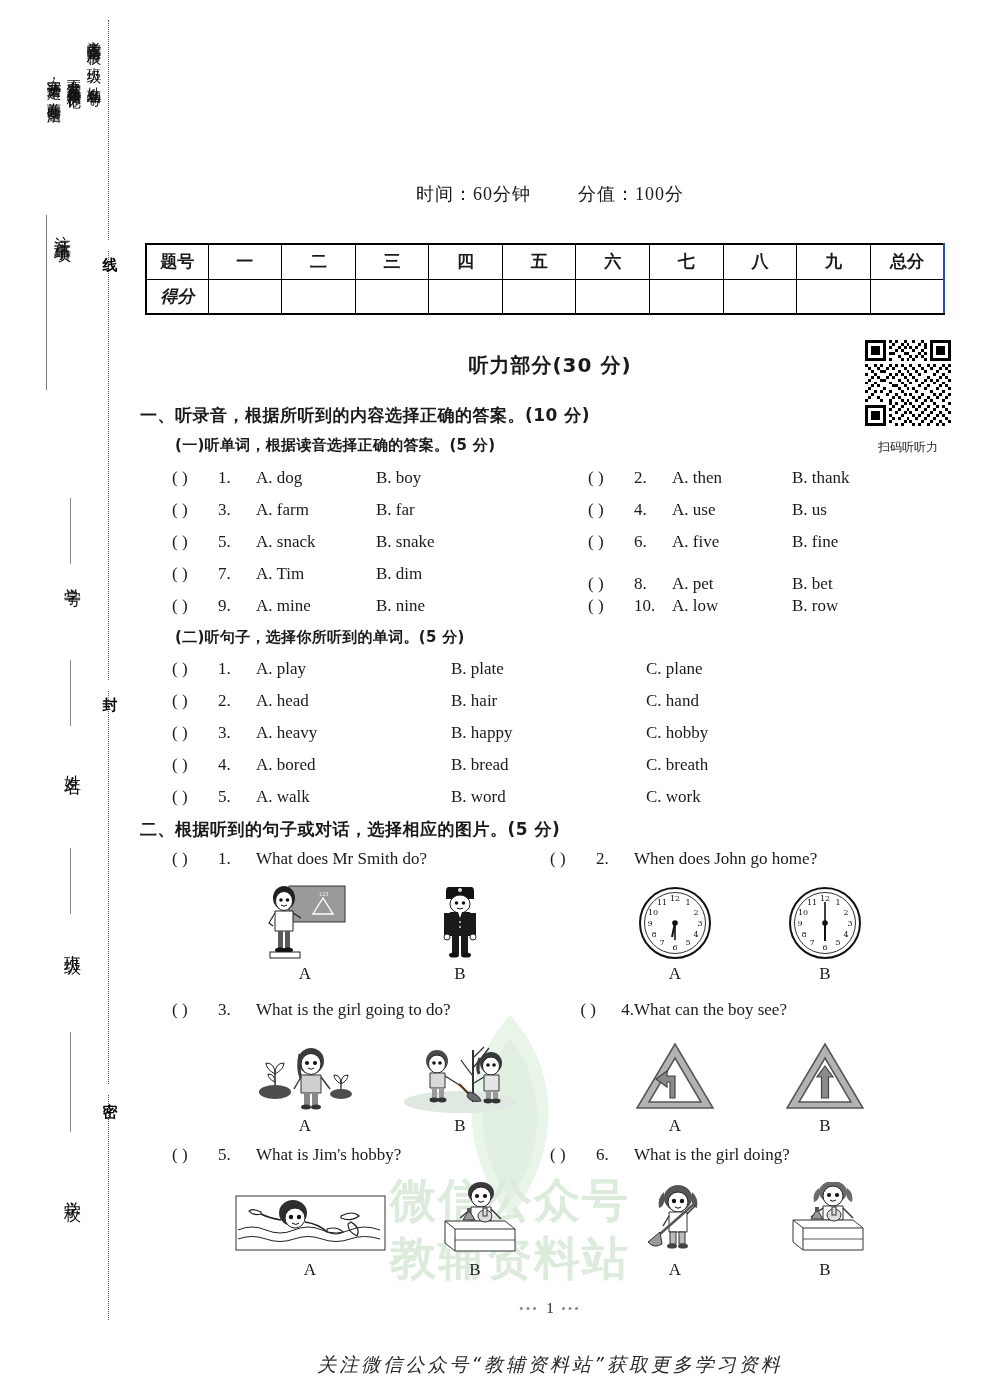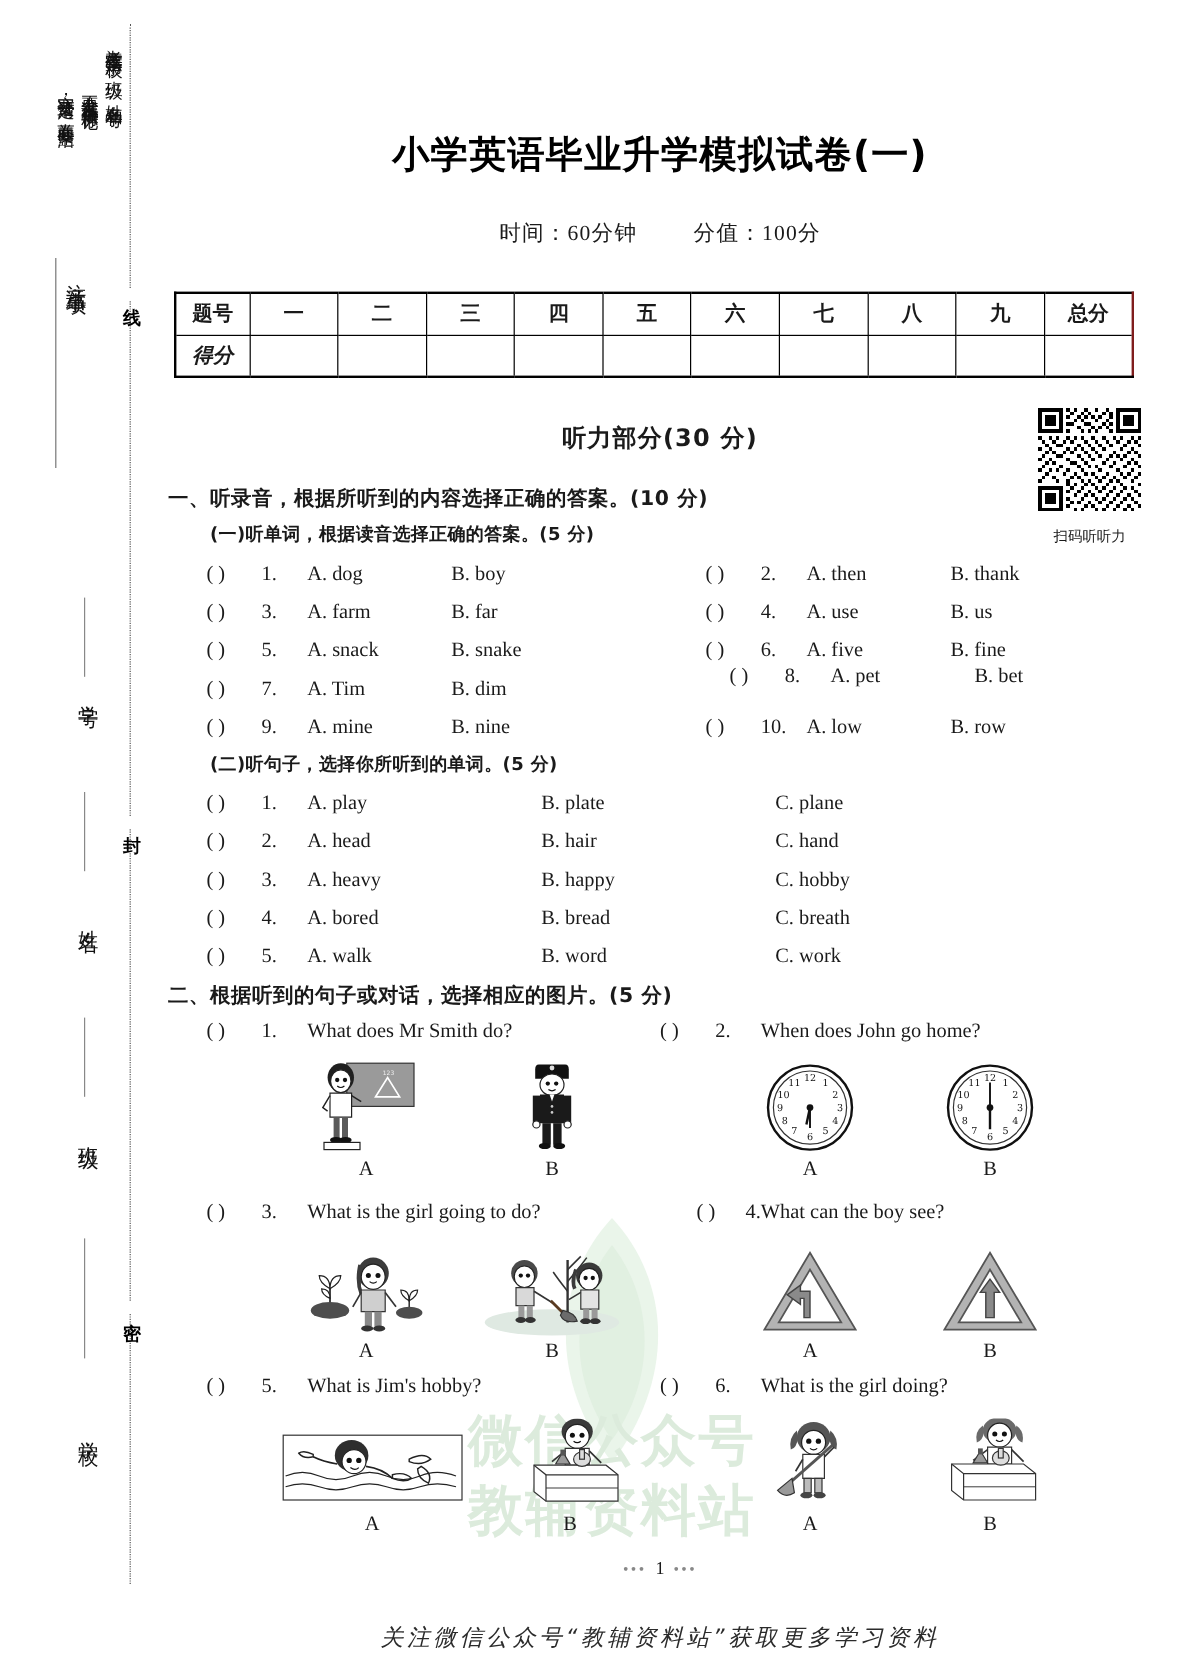--- a/index.html
+++ b/index.html
@@ -142,21 +142,21 @@
     border: 1px solid #000;
     height: 35px;
     text-align: center;
     vertical-align: middle;
     font-family: "DejaVu Sans", sans-serif;
     font-size: 17px;
     font-weight: bold;
   }
   #score-table td.hd { width: 62px; }
   #score-table tr td:first-child { border-left: 2px solid #000; }
-  #score-table tr td:last-child { border-right: 2px solid #7f1d1d; }
+  #score-table tr td:last-child { border-right: 2px solid #1d4ed8; }
   #score-table tr:first-child td { border-top: 2px solid #000; }
   #score-table tr:last-child td { border-bottom: 2px solid #000; font-style: italic; }
 
   
   #qr-block {
     position: absolute;
     right: 2px; top: 340px;
     width: 100px; text-align: center;
   }
   #qr-img { width: 86px; height: 86px; margin: 0 auto; display:block; }
@@ -265,21 +265,20 @@
   <div class="field-rule" style="top:848px; height:66px;"></div>
 
   <div class="field-label" style="left:62px; top:942px;">班级：</div>
   <div class="field-rule" style="top:1032px; height:100px;"></div>
 
   <div class="field-label" style="left:62px; top:1188px;">学校：</div>
 </div>
 
 <div id="page">
 
-  <h1 id="title">小学英语毕业升学模拟试卷(一)</h1>
 
   <div id="subtitle">
     <span>时间：60分钟</span>
     <span class="gap"></span>
     <span>分值：100分</span>
   </div>
 
   <table id="score-table">
     <tbody>
         <tr>
@@ -567,21 +566,21 @@
   <div class="opt-row" style="top:532px;">
     <span class="paren">(    )</span><span class="num">5.</span><span class="optA">A. snack</span><span class="optB">B. snake</span>
   </div>
   <div class="opt-row col2" style="top:532px;">
     <span class="paren">(    )</span><span class="num">6.</span><span class="optA">A. five</span><span class="optB">B. fine</span>
   </div>
 
   <div class="opt-row" style="top:564px;">
     <span class="paren">(    )</span><span class="num">7.</span><span class="optA">A. Tim</span><span class="optB">B. dim</span>
   </div>
-  <div class="opt-row col2" style="top:553px;margin-left:20px;">
+  <div class="opt-row col2" style="top:574px;">
     <span class="paren">(    )</span><span class="num">8.</span><span class="optA">A. pet</span><span class="optB">B. bet</span>
   </div>
 
   <div class="opt-row" style="top:596px;">
     <span class="paren">(    )</span><span class="num">9.</span><span class="optA">A. mine</span><span class="optB">B. nine</span>
   </div>
   <div class="opt-row col2" style="top:596px;">
     <span class="paren">(    )</span><span class="num">10.</span><span class="optA">A. low</span><span class="optB">B. row</span>
   </div>
 

